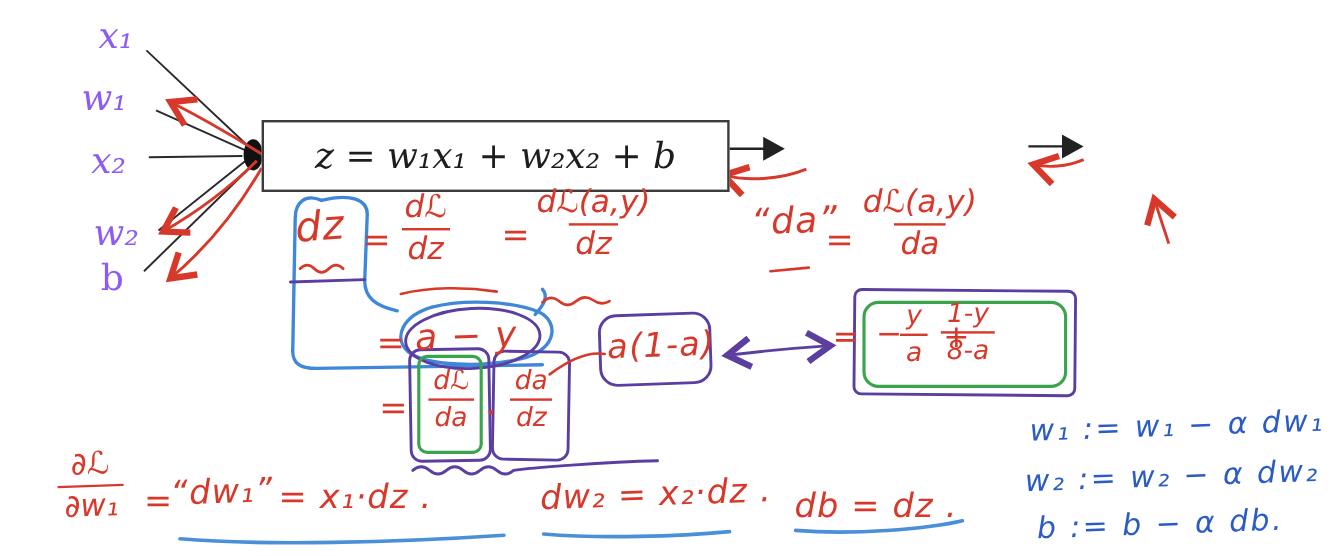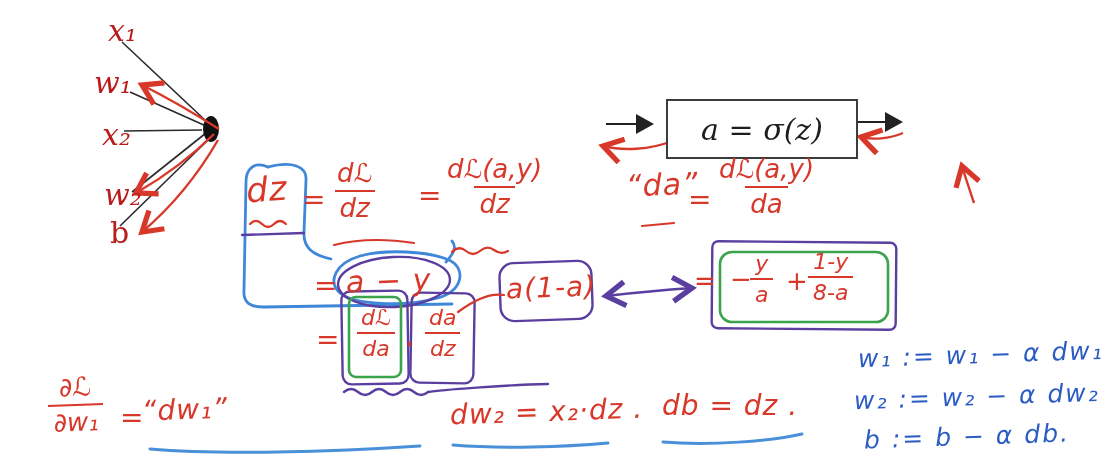--- a/index.html
+++ b/index.html
@@ -1,20 +1,20 @@
 <!DOCTYPE html>
 <html><head>
 <meta charset="utf-8">
 <style>
   html,body{margin:0;padding:0;background:#fff;}
   #canvas{position:relative;width:1119px;height:463px;background:#ffffff;overflow:hidden;
           font-family:"DejaVu Sans",sans-serif;}
   #strokes{position:absolute;left:0;top:0;z-index:1;}
   .txt{position:absolute;z-index:2;white-space:nowrap;line-height:1;}
-  .printed{font-family:"DejaVu Serif",serif;font-style:italic;color:#b91c1c;margin-left:26px;}
+  .printed{font-family:"DejaVu Serif",serif;font-style:italic;color:#8b5cf6;}
   .upright{font-style:normal;}
   .pbox{position:absolute;z-index:2;display:flex;align-items:center;justify-content:center;
         background:#fff;border:2px solid #3c3c3c;font-family:"DejaVu Serif",serif;
         font-style:italic;color:#1d1d1d;}
   .hred{color:#d8382a;font-style:italic;letter-spacing:1px;}
   .hblue{color:#2b5cc4;font-style:italic;letter-spacing:2px;}
   .frac{position:absolute;z-index:2;display:inline-flex;flex-direction:column;align-items:center;
         text-align:center;font-style:italic;line-height:1.05;}
   .frac .num{padding:0 5px 3px 5px;}
   .frac .den{border-top:2.5px solid currentColor;padding:3px 5px 0 5px;}
@@ -104,22 +104,22 @@
       <path d="M663,442 C710,446 772,441 802,434"></path>
     </g>
   </svg>
 
   <span class="txt printed f30" style="left:82px;top:16px">x₁</span>
   <span class="txt printed f30" style="left:68px;top:68px">w₁</span>
   <span class="txt printed f30" style="left:76px;top:120px">x₂</span>
   <span class="txt printed f30" style="left:78px;top:180px">w₂</span>
   <span class="txt printed upright f30" style="left:84px;top:218px">b</span>
 
-  <div class="pbox f30" style="left:666px;top:99px;width:188px;height:56px">
-    <span>a =  σ(z)</span>
+  <div class="pbox f30" style="left:218px;top:100px;width:386px;height:56px">
+    <span>z =  w₁x₁ + w₂x₂ + b</span>
   </div>
 
   <span class="txt hred f34 r-4" style="left:246px;top:172px">dz</span>
   <span class="txt hred f28" style="left:302px;top:186px">=</span>
   <span class="frac fred f26" style="left:332px;top:160px">
     <span class="num">dℒ</span>
     <span class="den">dz</span>
   </span>
   <span class="txt hred f28" style="left:418px;top:182px">=</span>
   <span class="frac fred f26" style="left:442px;top:156px">
@@ -138,21 +138,21 @@
   <span class="txt hred f30 r-2" style="left:346px;top:266px">a − y</span>
   <span class="txt hred f28 r-2" style="left:506px;top:274px">a(1-a)</span>
   <span class="txt hred f26" style="left:694px;top:268px">=</span>
 
   <span class="txt hred f26" style="left:730px;top:266px">−</span>
   <span class="frac fred f22" style="left:750px;top:252px">
     <span class="num">y</span>
     <span class="den">a</span>
   </span>
   <span class="txt hred f26" style="left:786px;top:268px">+</span>
-  <span class="frac fred f22" style="left:808px;top:250px">
+  <span class="frac fred f22" style="left:784px;top:250px">
     <span class="num">1-y</span>
     <span class="den">8-a</span>
   </span>
 
   <span class="txt hred f28" style="left:316px;top:326px">=</span>
   <span class="frac fred f22" style="left:356px;top:306px">
     <span class="num">dℒ</span>
     <span class="den">da</span>
   </span>
   <span class="txt hred f30" style="left:404px;top:330px">·</span>
@@ -160,20 +160,21 @@
     <span class="num">da</span>
     <span class="den">dz</span>
   </span>
 
   <span class="frac fred f26 r-2" style="left:48px;top:374px">
     <span class="num">∂ℒ</span>
     <span class="den">∂w₁</span>
   </span>
   <span class="txt hred f28" style="left:120px;top:404px">=</span>
   <span class="txt hred f28 r-2" style="left:142px;top:396px">“dw₁”</span>
+  <span class="txt hred f28" style="left:232px;top:400px">= x₁·dz .</span>
   <span class="txt hred f28 r-2" style="left:450px;top:398px">dw₂ = x₂·dz .</span>
-  <span class="txt hred f28" style="left:662px;top:392px">db = dz .</span>
+  <span class="txt hred f28" style="left:662px;top:408px">db = dz .</span>
 
   <span class="txt hblue f25 r-2" style="left:858px;top:342px">w₁ := w₁ − α dw₁</span>
   <span class="txt hblue f25 r-2" style="left:854px;top:384px">w₂ := w₂ − α dw₂</span>
   <span class="txt hblue f25 r-2" style="left:864px;top:424px">b  :=  b − α db.</span>
 
 </div>
 
 </body></html>

